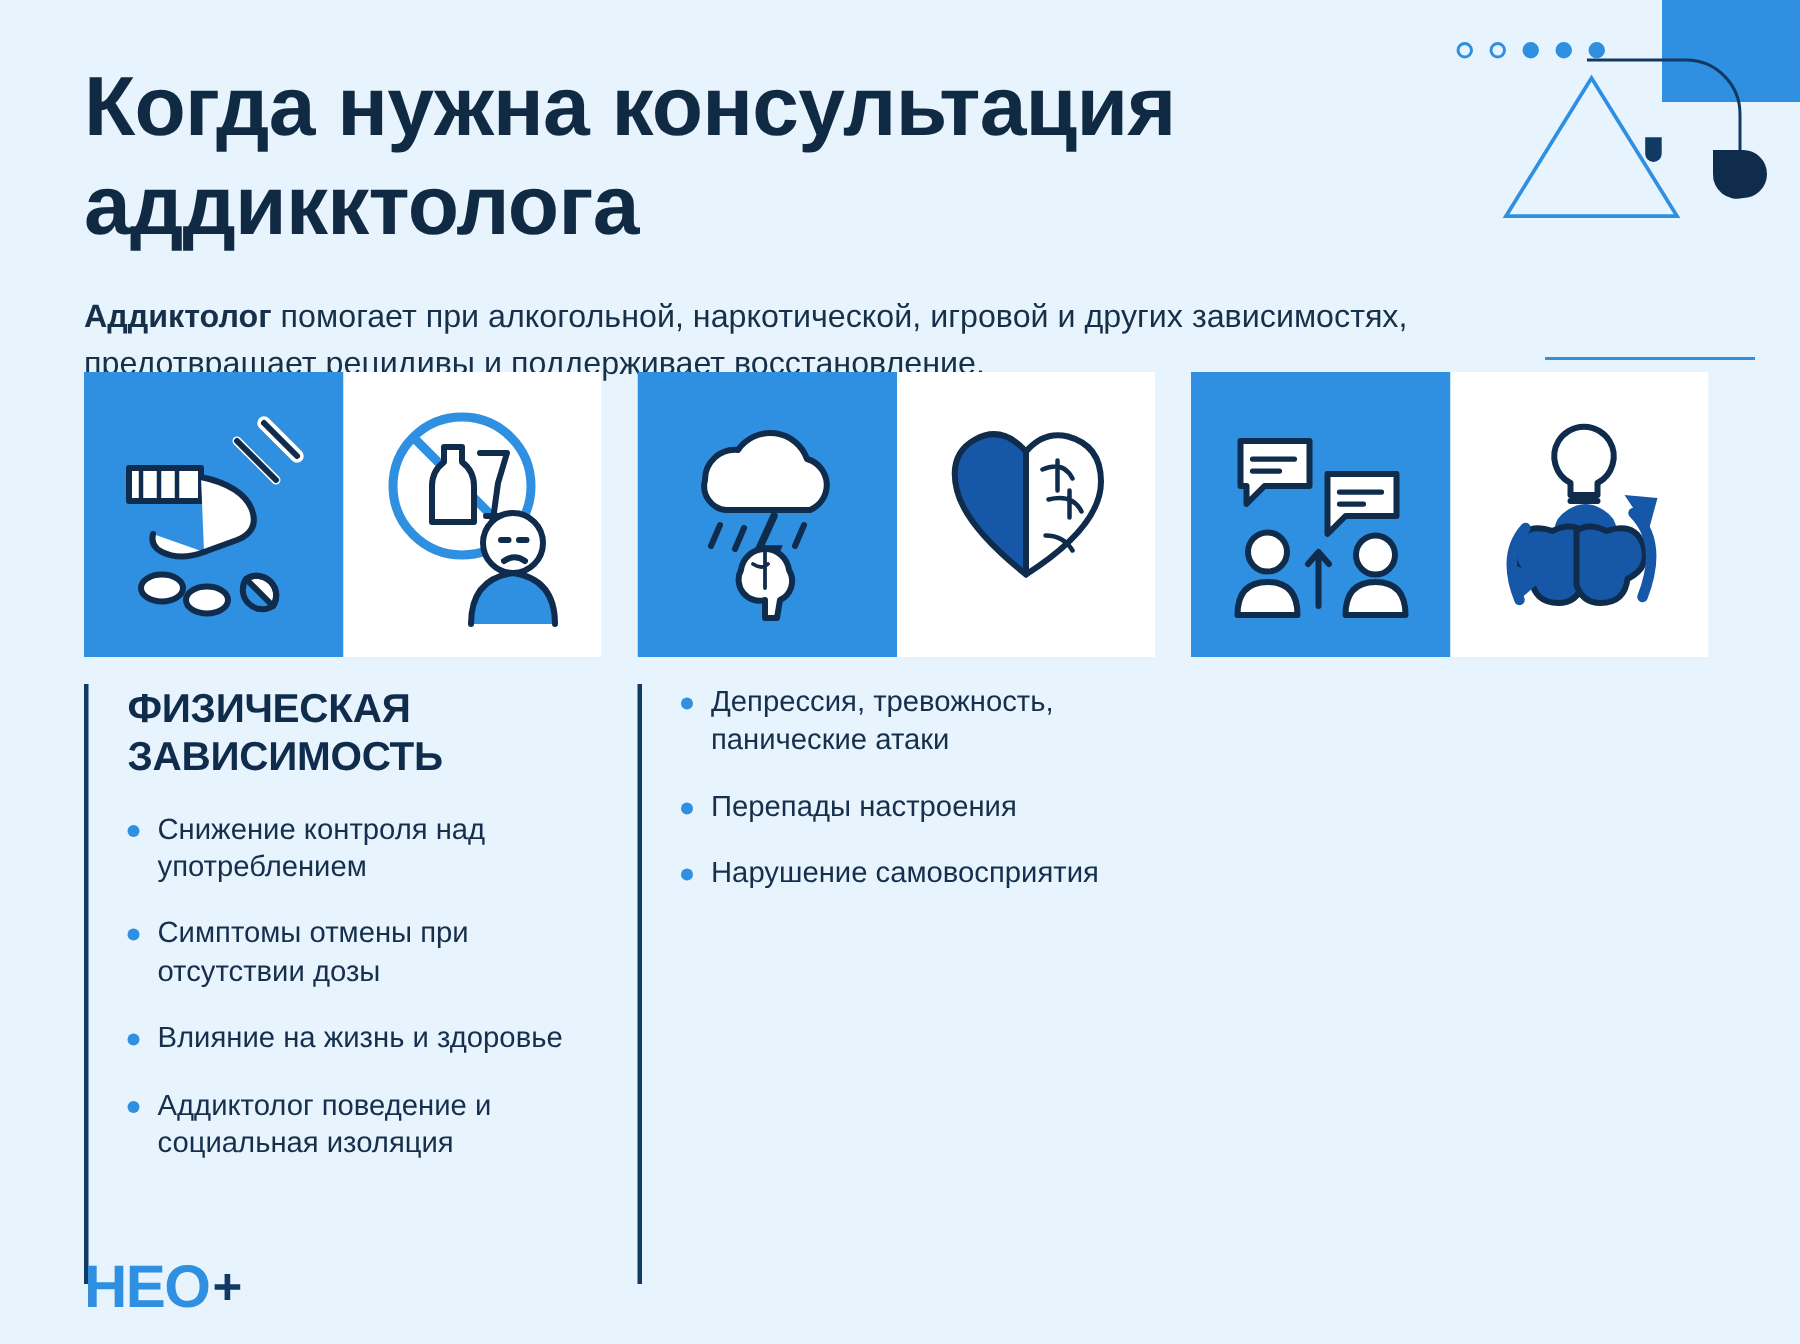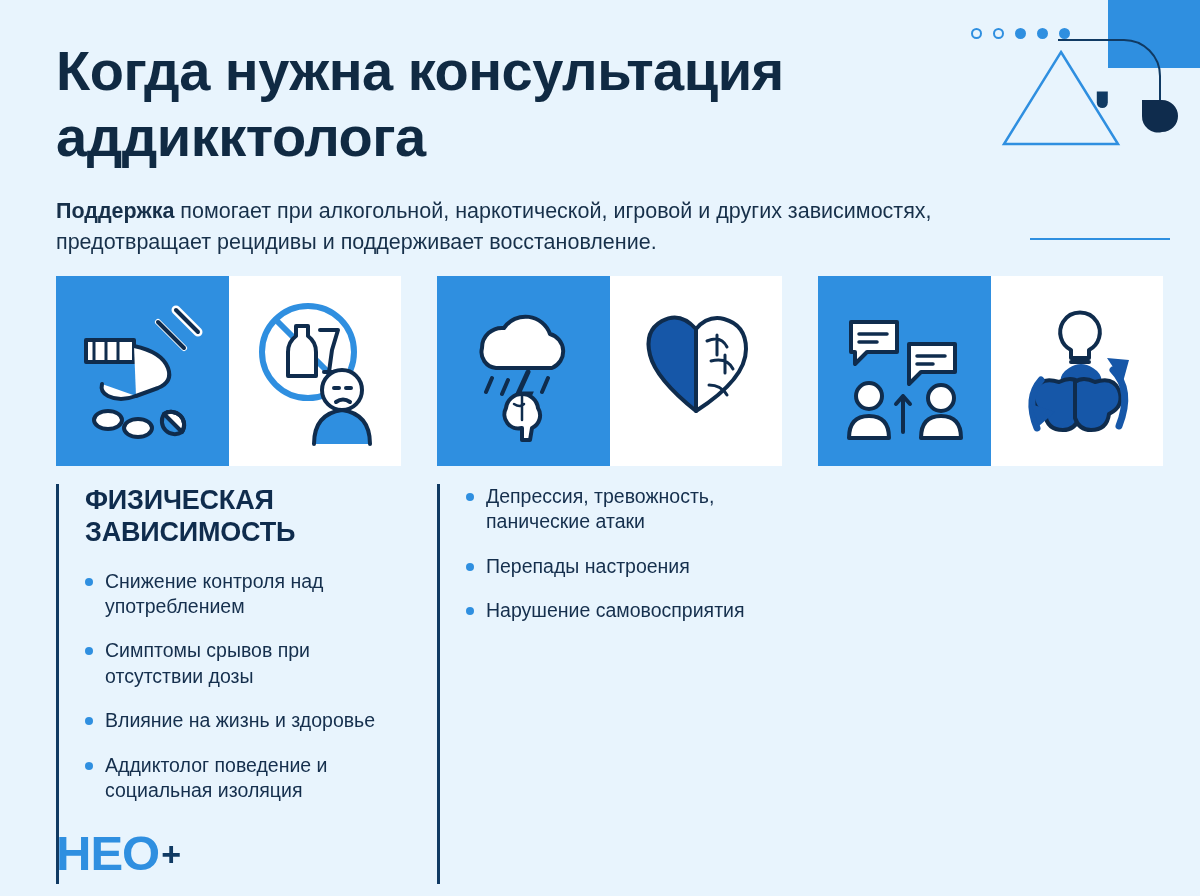--- a/index.html
+++ b/index.html
@@ -79,25 +79,25 @@
     font-size: 21.5px;
     line-height: 1.42;
     color: #17304a;
     max-width: 1020px;
   }
   .subtitle b { font-weight: bold; }
 
   
   .columns {
     position: absolute;
-    top: 276px;
+    top: 248px;
     left: 56px;
     width: 1100px;
     display: flex;
-    gap: 12px;
+    gap: 0;
   }
   .col {
     width: 345px;
     margin-right: 24px;
     position: relative;
   }
   .col:last-child { margin-right: 0; }
 
   .imgrow {
     display: flex;
@@ -158,21 +158,21 @@
 
   
   .logo {
     position: absolute;
     left: 56px;
     bottom: 18px;
     display: flex;
     align-items: center;
   }
   .logo-text {
-    font-size: 49px;
+    font-size: 40px;
     font-weight: bold;
     color: #2f8fe0;
     letter-spacing: -1px;
     line-height: 1;
   }
   .logo-plus {
     font-size: 34px;
     font-weight: bold;
     color: #103a63;
     margin-left: 2px;
@@ -199,21 +199,21 @@
   <i></i>
     <i></i>
     <i class="filled"></i>
     <i class="filled"></i>
     <i class="filled"></i>
 </div>
 <div class="deco-line"></div>
 
 <div class="header">
   <h1 class="title">Когда нужна консультация аддикктолога</h1>
-  <p class="subtitle"><b>Поддержка</b><span> помогает при алкогольной, наркотической, игровой и других зависимостях, предотвращает рецидивы и поддерживает восстановление.</span></p>
+  <p class="subtitle"><b>Аддиктолог</b><span> помогает при алкогольной, наркотической, игровой и других зависимостях, предотвращает рецидивы и поддерживает восстановление.</span></p>
 </div>
 
 <div class="columns">
 
   <div class="col">
     <div class="imgrow">
       <div class="imgbox blue">
         <svg width="140" height="150" viewBox="0 0 140 150">
           <g fill="none" stroke="#0f2c4d" stroke-width="4" stroke-linecap="round" stroke-linejoin="round">
             <path d="M14 44 h48 v22 h-48z" fill="#ffffff"></path>
@@ -244,21 +244,21 @@
             <path d="M92 94 h5 M104 94 h5 M94 108 q7 -5 14 0"></path>
             <path d="M72 150 q0 -30 28 -34 q28 4 28 34" fill="#2f8fe0" stroke="#0f2c4d"></path>
           </g>
         </svg>
       </div>
     </div>
     <div class="body">
       <h2 class="col-title">ФИЗИЧЕСКАЯ ЗАВИСИМОСТЬ</h2>
       <ul class="points">
         <li>Снижение контроля над употреблением</li>
-        <li>Симптомы срывов при отсутствии дозы</li>
+        <li>Симптомы отмены при отсутствии дозы</li>
         <li>Влияние на жизнь и здоровье</li>
         <li>Аддиктолог поведение и социальная изоляция</li>
       </ul>
     </div>
   </div>
 
   <div class="col">
     <div class="imgrow">
       <div class="imgbox blue">
         <svg width="150" height="150" viewBox="0 0 150 150">

